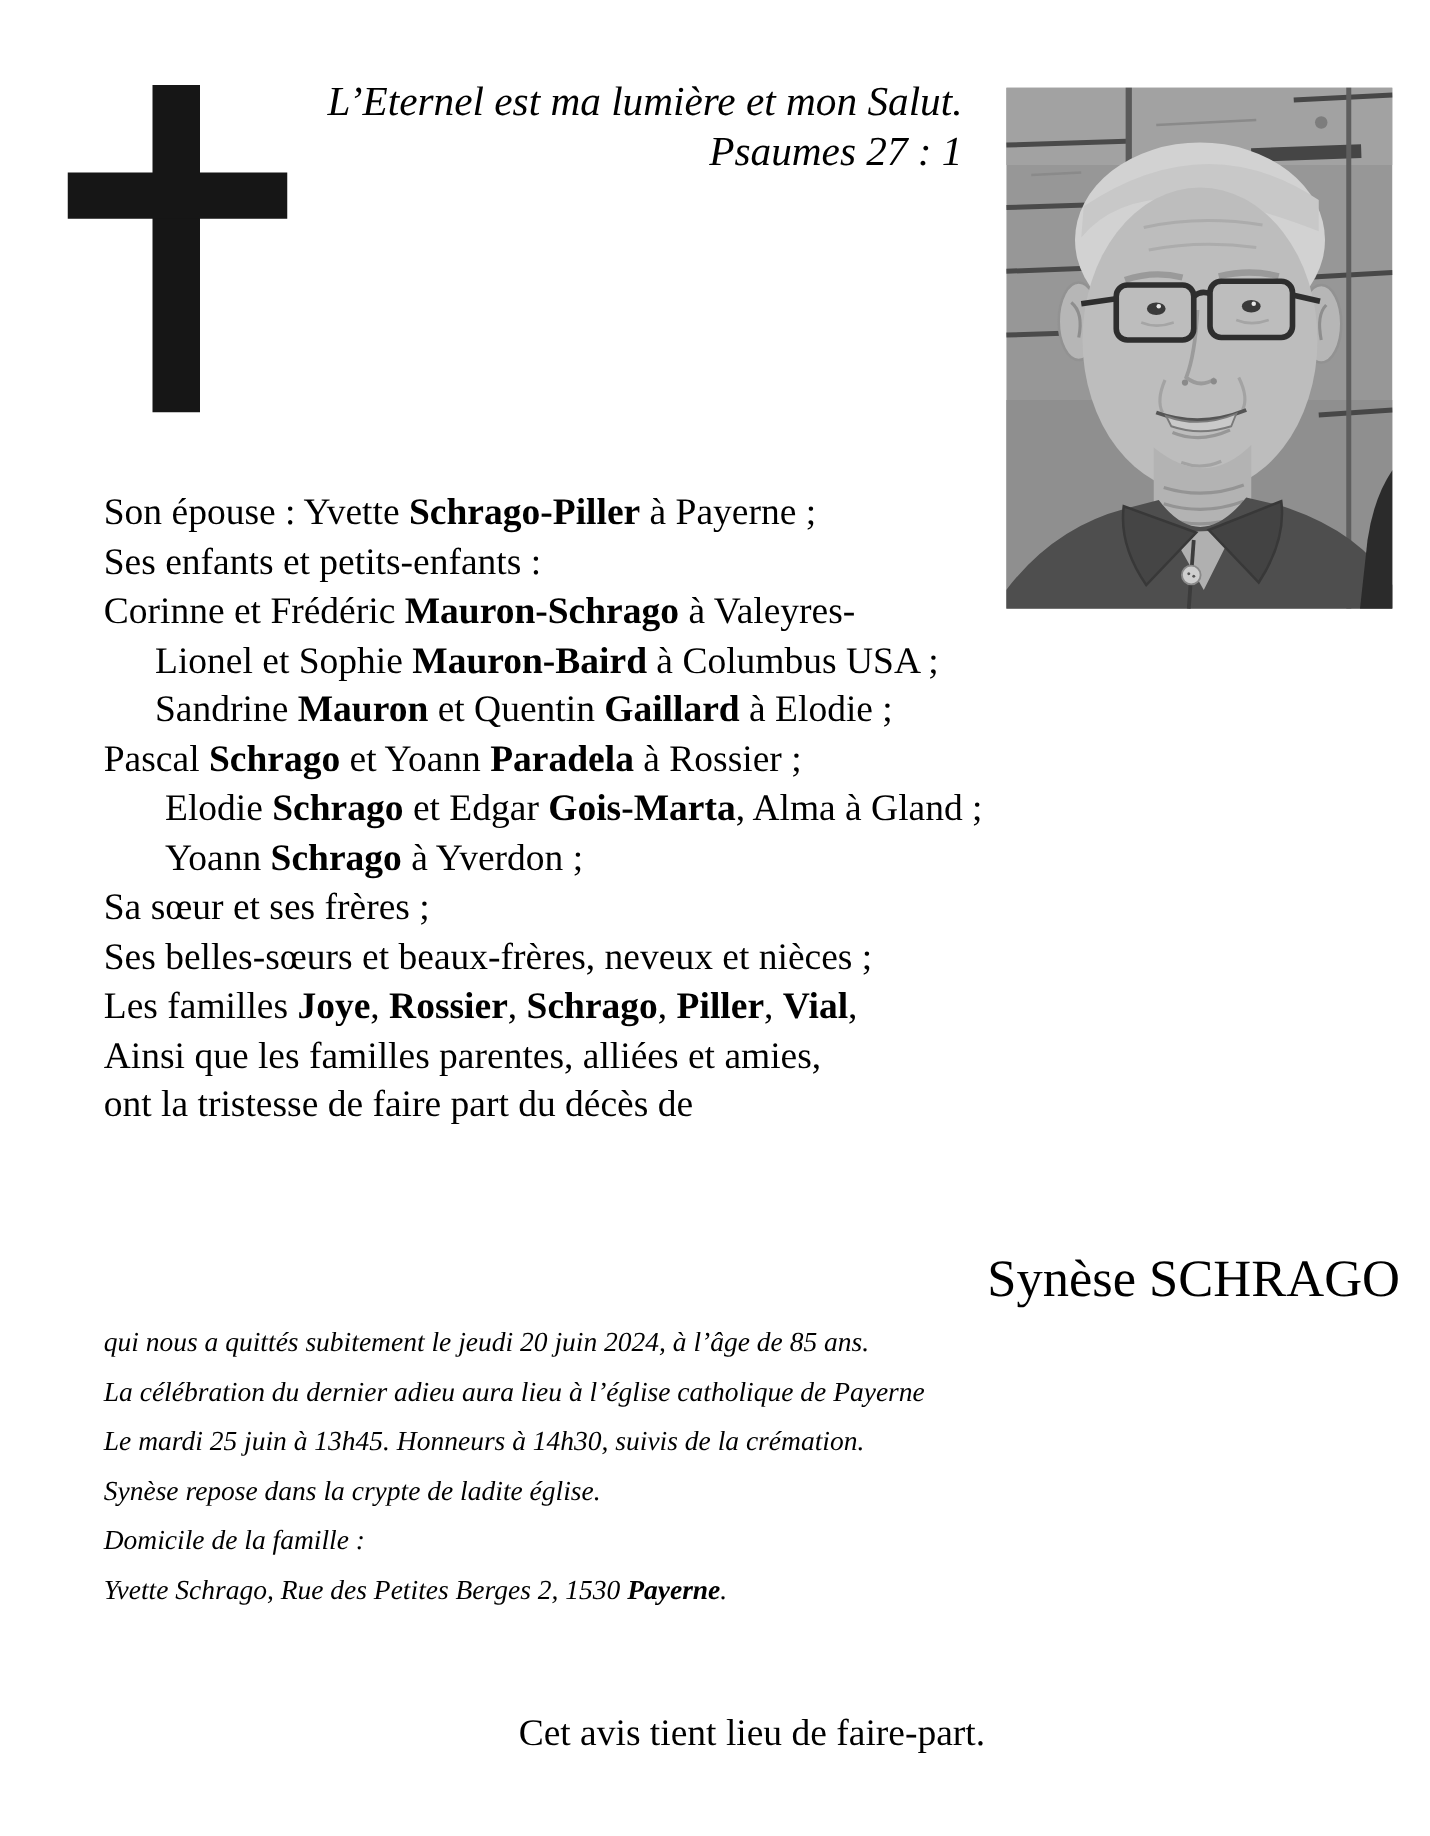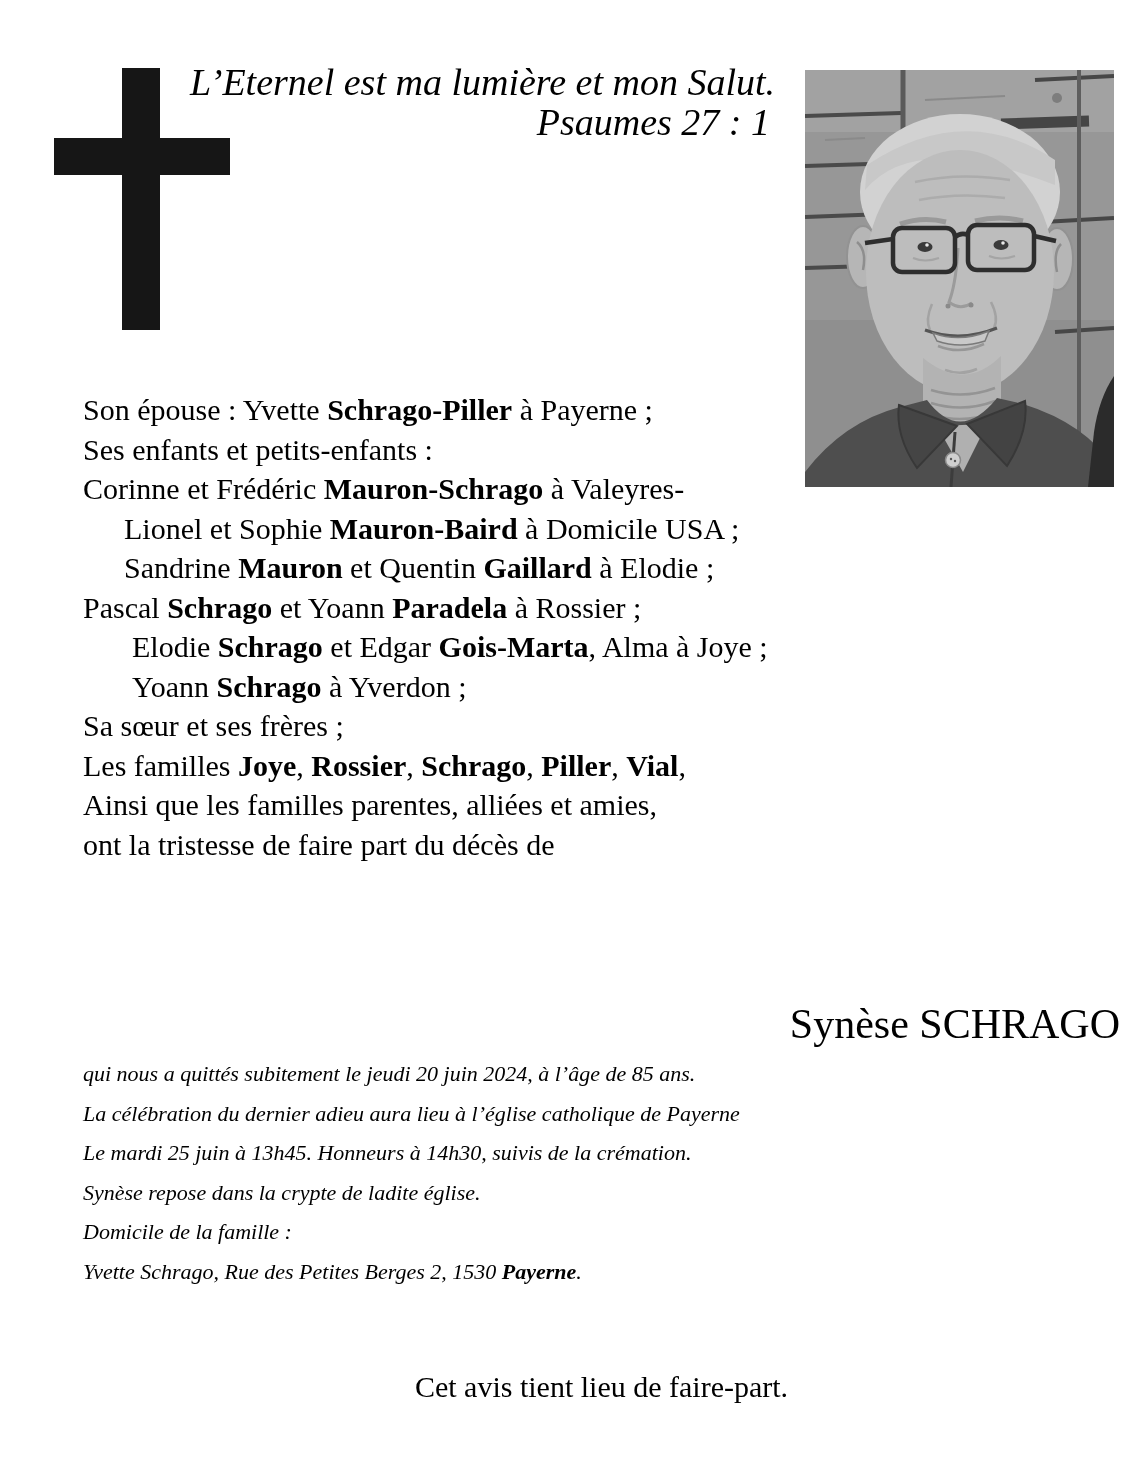--- a/index.html
+++ b/index.html
@@ -19,21 +19,21 @@
     position: absolute;
     left: 54px; top: 68px;
     width: 176px; height: 262px;
   }
   .quote {
     position: absolute;
     left: 190px; top: 62px;
     width: 580px;
     text-align: right;
     font-style: italic;
-    font-size: 38px;
+    font-size: 33px;
     line-height: 40px;
     white-space: nowrap;
   }
   .photo-wrap {
     position: absolute;
     left: 805px; top: 70px;
     width: 309px; height: 417px;
   }
   .photo-wrap svg { display: block; }
   .family {
@@ -181,26 +181,27 @@
 
         <path d="M309 306 Q294 328 289 362 L283 417 L309 417 Z" fill="#2b2b2b"></path>
       </g>
     </svg>
   </div>
 
   <div class="family">
     <div class="line"><span>Son épouse : Yvette </span><b>Schrago-Piller</b><span> à Payerne ;</span></div>
     <div class="line"><span>Ses enfants et petits-enfants :</span></div>
     <div class="line"><span>Corinne et Frédéric </span><b>Mauron-Schrago</b><span> à Valeyres-</span></div>
-    <div class="line indent1"><span>Lionel et Sophie </span><b>Mauron-Baird</b><span> à Domicile USA ;</span></div>
+    <div class="line indent1"><span>Lionel et Sophie </span><b>Mauron-Baird</b><span> à Columbus USA ;</span></div>
     <div class="line indent1"><span>Sandrine </span><b>Mauron</b><span> et Quentin </span><b>Gaillard</b><span> à Elodie ;</span></div>
     <div class="line"><span>Pascal </span><b>Schrago</b><span> et Yoann </span><b>Paradela</b><span> à Rossier ;</span></div>
-    <div class="line indent2"><span>Elodie </span><b>Schrago</b><span> et Edgar </span><b>Gois-Marta</b><span>, Alma à Joye ;</span></div>
+    <div class="line indent2"><span>Elodie </span><b>Schrago</b><span> et Edgar </span><b>Gois-Marta</b><span>, Alma à Gland ;</span></div>
     <div class="line indent2"><span>Yoann </span><b>Schrago</b><span> à Yverdon ;</span></div>
     <div class="line"><span>Sa sœur et ses frères ;</span></div>
+    <div class="line"><span>Ses belles-sœurs et beaux-frères, neveux et nièces ;</span></div>
     <div class="line"><span>Les familles </span><b>Joye</b><span>, </span><b>Rossier</b><span>, </span><b>Schrago</b><span>, </span><b>Piller</b><span>, </span><b>Vial</b><span>,</span></div>
     <div class="line"><span>Ainsi que les familles parentes, alliées et amies,</span></div>
     <div class="line"><span>ont la tristesse de faire part du décès de</span></div>
   </div>
 
   <div class="deceased-name">Synèse SCHRAGO</div>
 
   <div class="details">
     <div class="line"><span>qui nous a quittés subitement le jeudi 20 juin 2024, à l’âge de 85 ans.</span></div>
     <div class="line"><span>La célébration du dernier adieu aura lieu à l’église catholique de Payerne</span></div>

